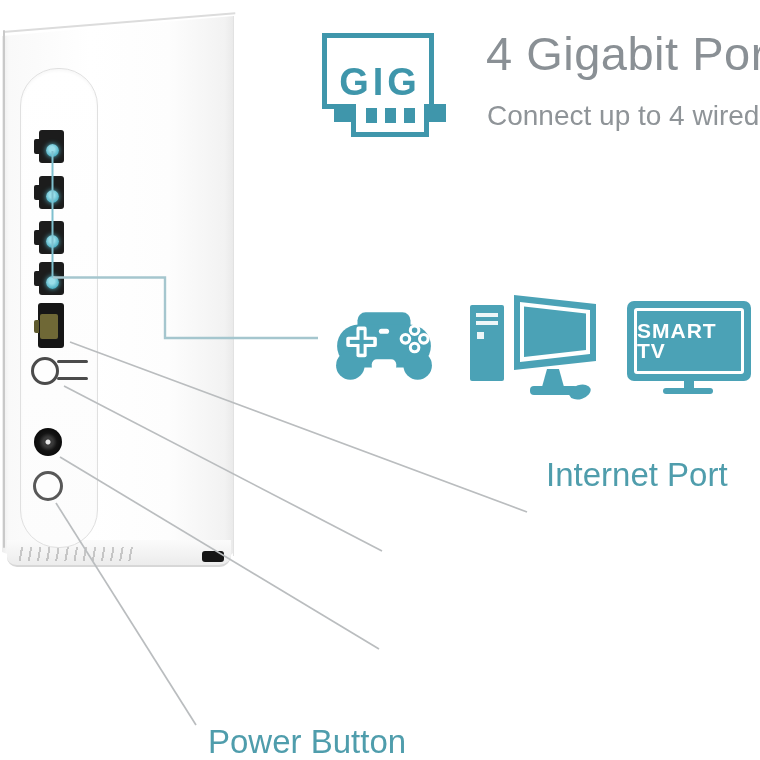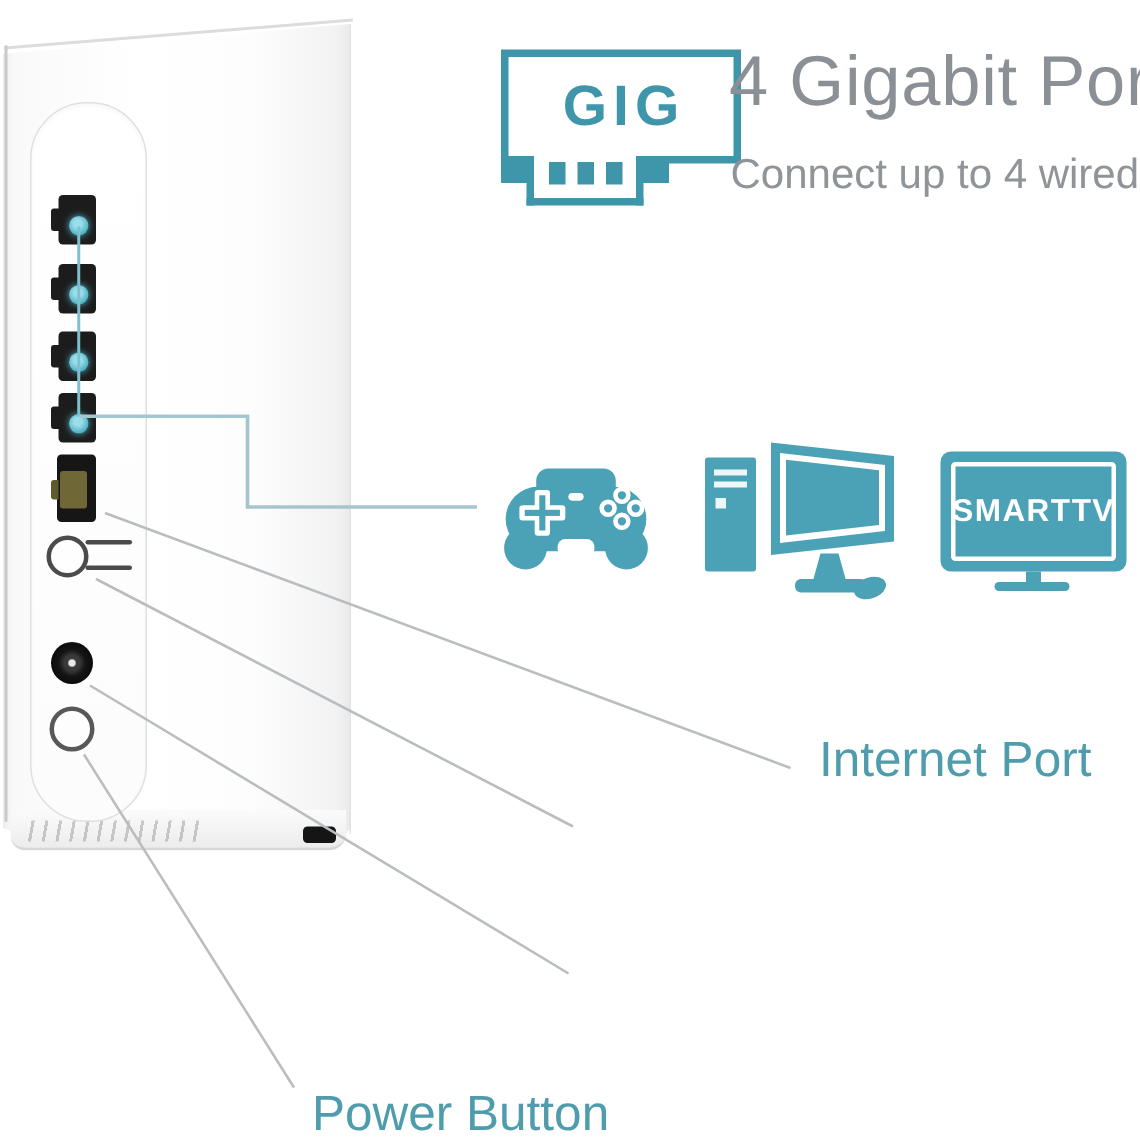--- a/index.html
+++ b/index.html
@@ -90,23 +90,23 @@
     background: radial-gradient(circle at 50% 50%, #e8e8e8 0 2px, #3a3a3a 3px 5px, #141414 9px, #000 100%);
   }
   .power-button {
     position: absolute; left: 33px; top: 471px; width: 30px; height: 30px;
     border: 3px solid #585858; border-radius: 50%; background: #fdfdfd; box-sizing: border-box;
   }
 
   
   .gig { position: absolute; left: 322px; top: 33px; width: 136px; height: 110px; }
   .gig-box {
-    position: absolute; left: 0; top: 0; width: 160px; height: 76px; box-sizing: border-box;
+    position: absolute; left: 0; top: 0; width: 112px; height: 76px; box-sizing: border-box;
     border: 5px solid #3f96ab; background: #fff;
-    display: flex; align-items: center; justify-content: center; margin-left: 12px;
+    display: flex; align-items: flex-end; justify-content: center;
   }
   .gig-text { color: #3f96ab; font-weight: bold; font-size: 38px; letter-spacing: 4px; padding-left: 4px; }
   .gig-plug {
     position: absolute; left: 29px; top: 71px; width: 78px; height: 33px; box-sizing: border-box;
     background: #fff; border: 5px solid #3f96ab; border-top: none;
   }
   .gig-wing { position: absolute; top: 71px; width: 20px; height: 18px; background: #3f96ab; }
   .gig-wing.left { left: 12px; }
   .gig-wing.right { left: 104px; }
   .gig-pin { position: absolute; top: 75px; width: 11px; height: 15px; background: #3f96ab; }
@@ -121,30 +121,30 @@
     position: absolute; left: 487px; top: 100px;
     font-size: 28px; color: #8f9498; white-space: nowrap;
   }
 
   
   .icon-teal { position: absolute; }
   .tv { position: absolute; left: 627px; top: 301px; width: 124px; height: 80px;
         background: #4ba2b6; border-radius: 7px; }
   .tv-inner { position: absolute; left: 7px; top: 7px; right: 7px; bottom: 7px;
         border: 3px solid #ffffff; border-radius: 3px;
-        display: flex; flex-direction: row; align-items: center; justify-content: center; }
+        display: flex; flex-direction: column; justify-content: center; }
   .tv-line { color: #fff; font-weight: bold; font-size: 21px; line-height: .95; letter-spacing: 1px; }
   .tv-neck { position: absolute; left: 684px; top: 381px; width: 10px; height: 7px; background: #4ba2b6; }
   .tv-base { position: absolute; left: 663px; top: 388px; width: 50px; height: 6px; background: #4ba2b6; border-radius: 3px; }
 
   
   .callout-label {
     position: absolute; font-size: 33px; color: #4f9dac; white-space: nowrap;
   }
-  .lbl-internet { left: 546px; top: 487px; }
+  .lbl-internet { left: 546px; top: 456px; }
   .lbl-wps { left: 396px; top: 543px; }
   .lbl-powercon { left: 386px; top: 649px; }
   .lbl-powerbtn { left: 208px; top: 723px; }
 
   .overlay { position: absolute; left: 0; top: 0; width: 760px; height: 760px; pointer-events: none; }
 </style>
 </head>
 <body>
 
 <div class="stage">

